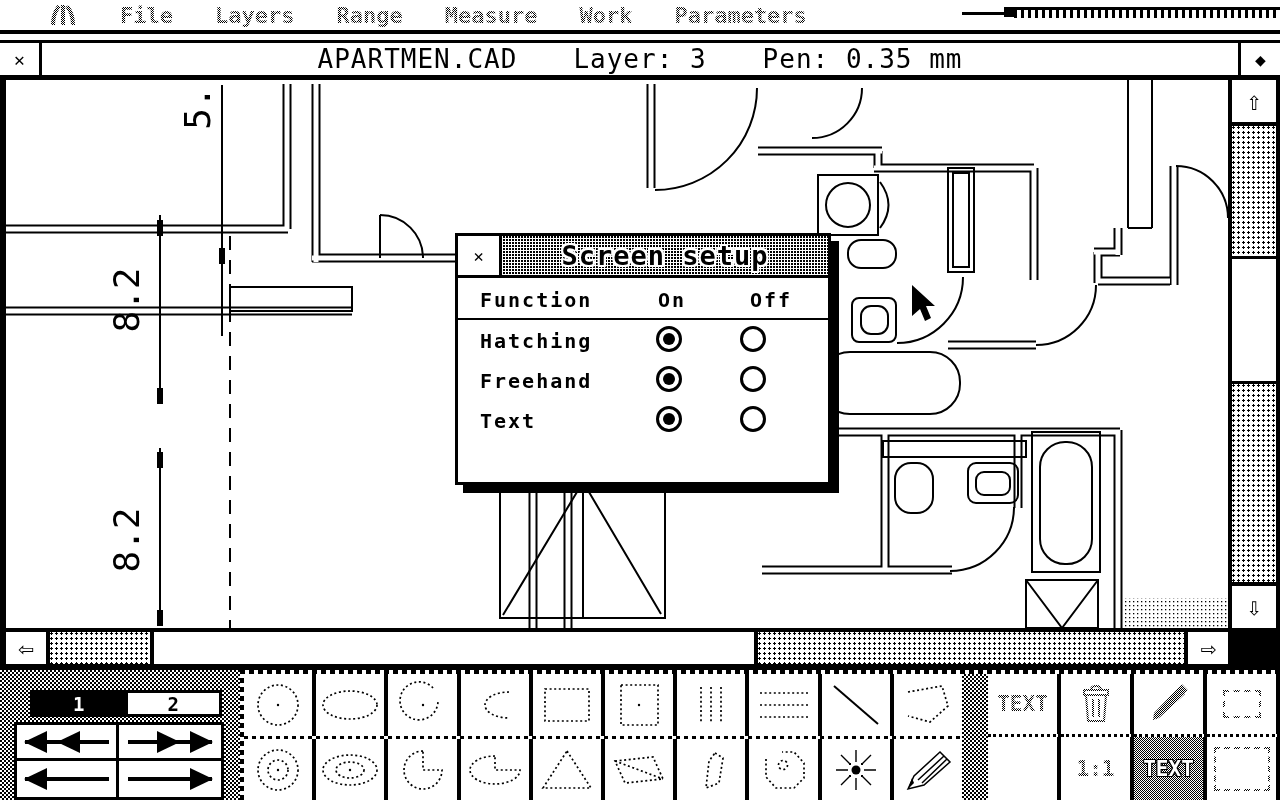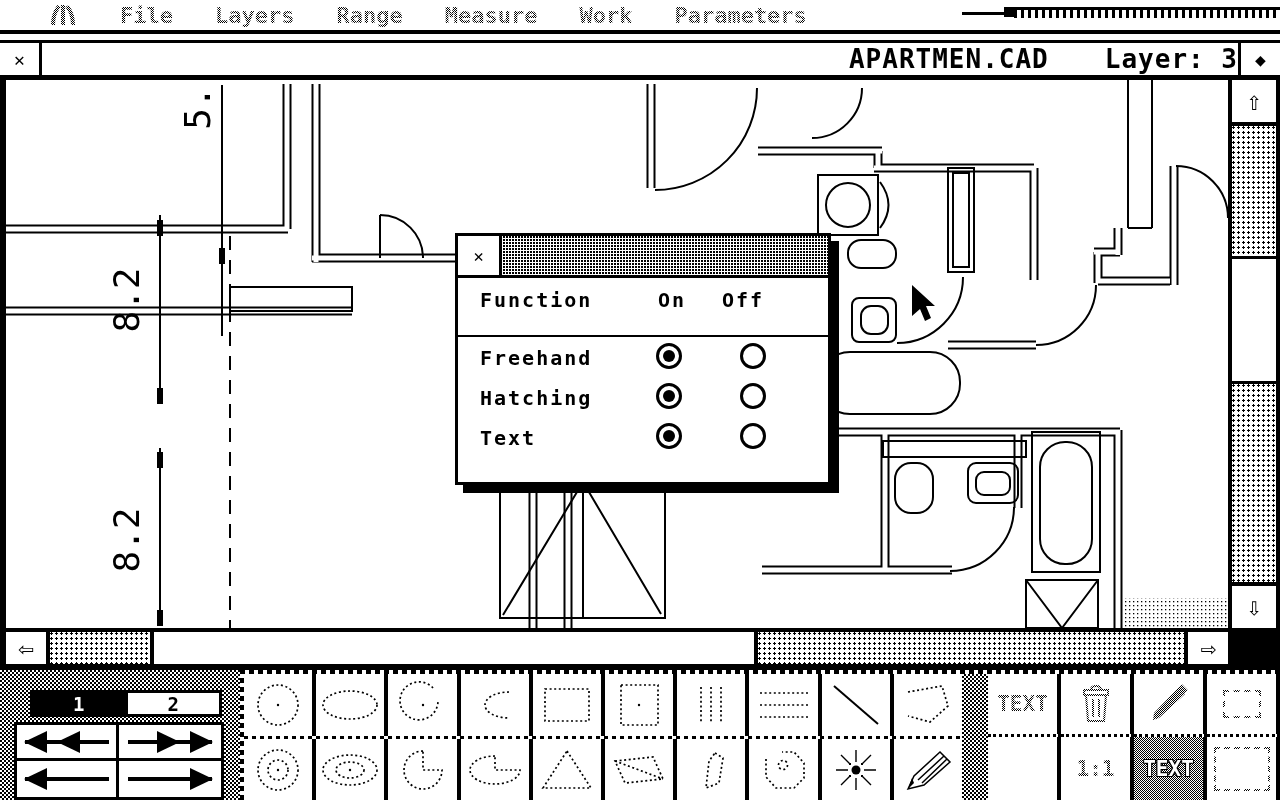--- a/index.html
+++ b/index.html
@@ -38,22 +38,22 @@
                    linear-gradient(#000 0 3px, transparent 3px),
                    repeating-linear-gradient(90deg, #000 0 3px, transparent 3px 7px); }
 
   
   #titlebar { left:0; top:40px; width:1280px; height:38px; background:#fff;
               border-top:3px solid #000; border-bottom:3px solid #000; display:flex; }
   .tbox { width:42px; height:100%; display:flex; align-items:center; justify-content:center;
           font-size:18px; font-weight:bold; }
   #close-box  { border-right:3px solid #000; }
   #fuller-box { border-left:3px solid #000; }
-  #title-center { flex:1; display:flex; align-items:center; justify-content:flex-end;
-                  gap:56px; font-size:26px; font-weight:bold; letter-spacing:1px; }
+  #title-center { flex:1; display:flex; align-items:center; justify-content:center;
+                  gap:56px; font-size:26px; font-weight:normal; letter-spacing:1px; }
 
   
   #workspace { left:0; top:78px; width:1280px; height:592px; background:#000; }
   #canvas { left:6px; top:2px; width:1222px; height:548px; background:#fff; overflow:hidden; }
 
   
   #vscroll { left:1232px; top:2px; width:44px; height:548px; background:#fff;
              display:flex; flex-direction:column; }
   .varrow { height:42px; display:flex; align-items:center; justify-content:center;
             font-size:26px; background:#fff; }
@@ -115,21 +115,21 @@
   
   #dialog { left:449px; top:153px; width:376px; height:252px; background:#fff;
             border:3px solid #000; box-shadow:8px 8px 0 #000; }
   #dlg-title { height:42px; border-bottom:3px solid #000; display:flex; }
   #dlg-close { width:44px; border-right:3px solid #000; display:flex; align-items:center;
                justify-content:center; font-size:17px; font-weight:bold; background:#fff; }
   #dlg-titletext { flex:1; display:flex; align-items:center; justify-content:center;
                font-size:27px; font-weight:bold; letter-spacing:1px;
                text-shadow:2px 0 0 #fff,-2px 0 0 #fff,0 2px 0 #fff,0 -2px 0 #fff,
                            2px 2px 0 #fff,-2px -2px 0 #fff,2px -2px 0 #fff,-2px 2px 0 #fff; }
-  .dlg-header { position:relative; height:59px; font-size:20px; font-weight:bold;
+  .dlg-header { position:relative; height:42px; font-size:20px; font-weight:bold;
                 letter-spacing:2px; border-bottom:2px solid #000; }
   .dlg-header span { position:absolute; top:10px; }
   .dlg-row { position:relative; height:40px; font-size:20px; font-weight:bold; letter-spacing:2px; }
   .dlg-row .lbl { position:absolute; left:22px; top:9px; }
   .radio { position:absolute; top:6px; width:26px; height:26px; border:3px solid #000;
            border-radius:50%; background:#fff; }
   .radio.sel::after { content:""; position:absolute; left:4px; top:4px; width:12px; height:12px;
            border-radius:50%; background:#000; }
   .r-on  { left:198px; }
   .r-off { left:282px; }
@@ -158,20 +158,21 @@
 <div id="menubar-underline" class="abs"></div>
 <div id="ruler-line" class="abs"></div>
 <div id="ruler-notch" class="abs"></div>
 <div id="ruler-comb" class="abs"></div>
 
 <div id="titlebar" class="abs">
   <div class="tbox" id="close-box">✕</div>
   <div id="title-center">
     <span>APARTMEN.CAD</span>
     <span>Layer: 3</span>
+    <span>Pen: 0.35 mm</span>
   </div>
   <div class="tbox" id="fuller-box">◆</div>
 </div>
 
 <div id="workspace" class="abs">
 
   <div id="canvas" class="abs">
     <svg width="1222" height="548" viewBox="6 80 1222 548">
       <defs>
         <pattern id="dotpat" width="4" height="4" patternUnits="userSpaceOnUse">
@@ -262,33 +263,34 @@
       </g>
 
       <g transform="translate(912,285)">
         <path d="M0,0 L0,31 L8,24 L13,36 L19,33 L14,21 L23,21 Z" fill="#000"></path>
       </g>
     </svg>
 
     <div id="dialog" class="abs">
       <div id="dlg-title" class="densedots">
         <div id="dlg-close">✕</div>
+        <div id="dlg-titletext">Screen setup</div>
       </div>
       <div class="dlg-header">
         <span style="left:22px">Function</span>
         <span style="left:200px">On</span>
-        <span style="left:264px">Off</span>
+        <span style="left:292px">Off</span>
+      </div>
+      <div class="dlg-row">
+        <span class="lbl">Hatching</span>
+        <span class="radio r-on sel"></span>
+        <span class="radio r-off"></span>
       </div>
       <div class="dlg-row">
         <span class="lbl">Freehand</span>
-        <span class="radio r-on sel"></span>
-        <span class="radio r-off"></span>
-      </div>
-      <div class="dlg-row">
-        <span class="lbl">Hatching</span>
         <span class="radio r-on sel"></span>
         <span class="radio r-off"></span>
       </div>
       <div class="dlg-row">
         <span class="lbl">Text</span>
         <span class="radio r-on sel"></span>
         <span class="radio r-off"></span>
       </div>
     </div>
   </div>

